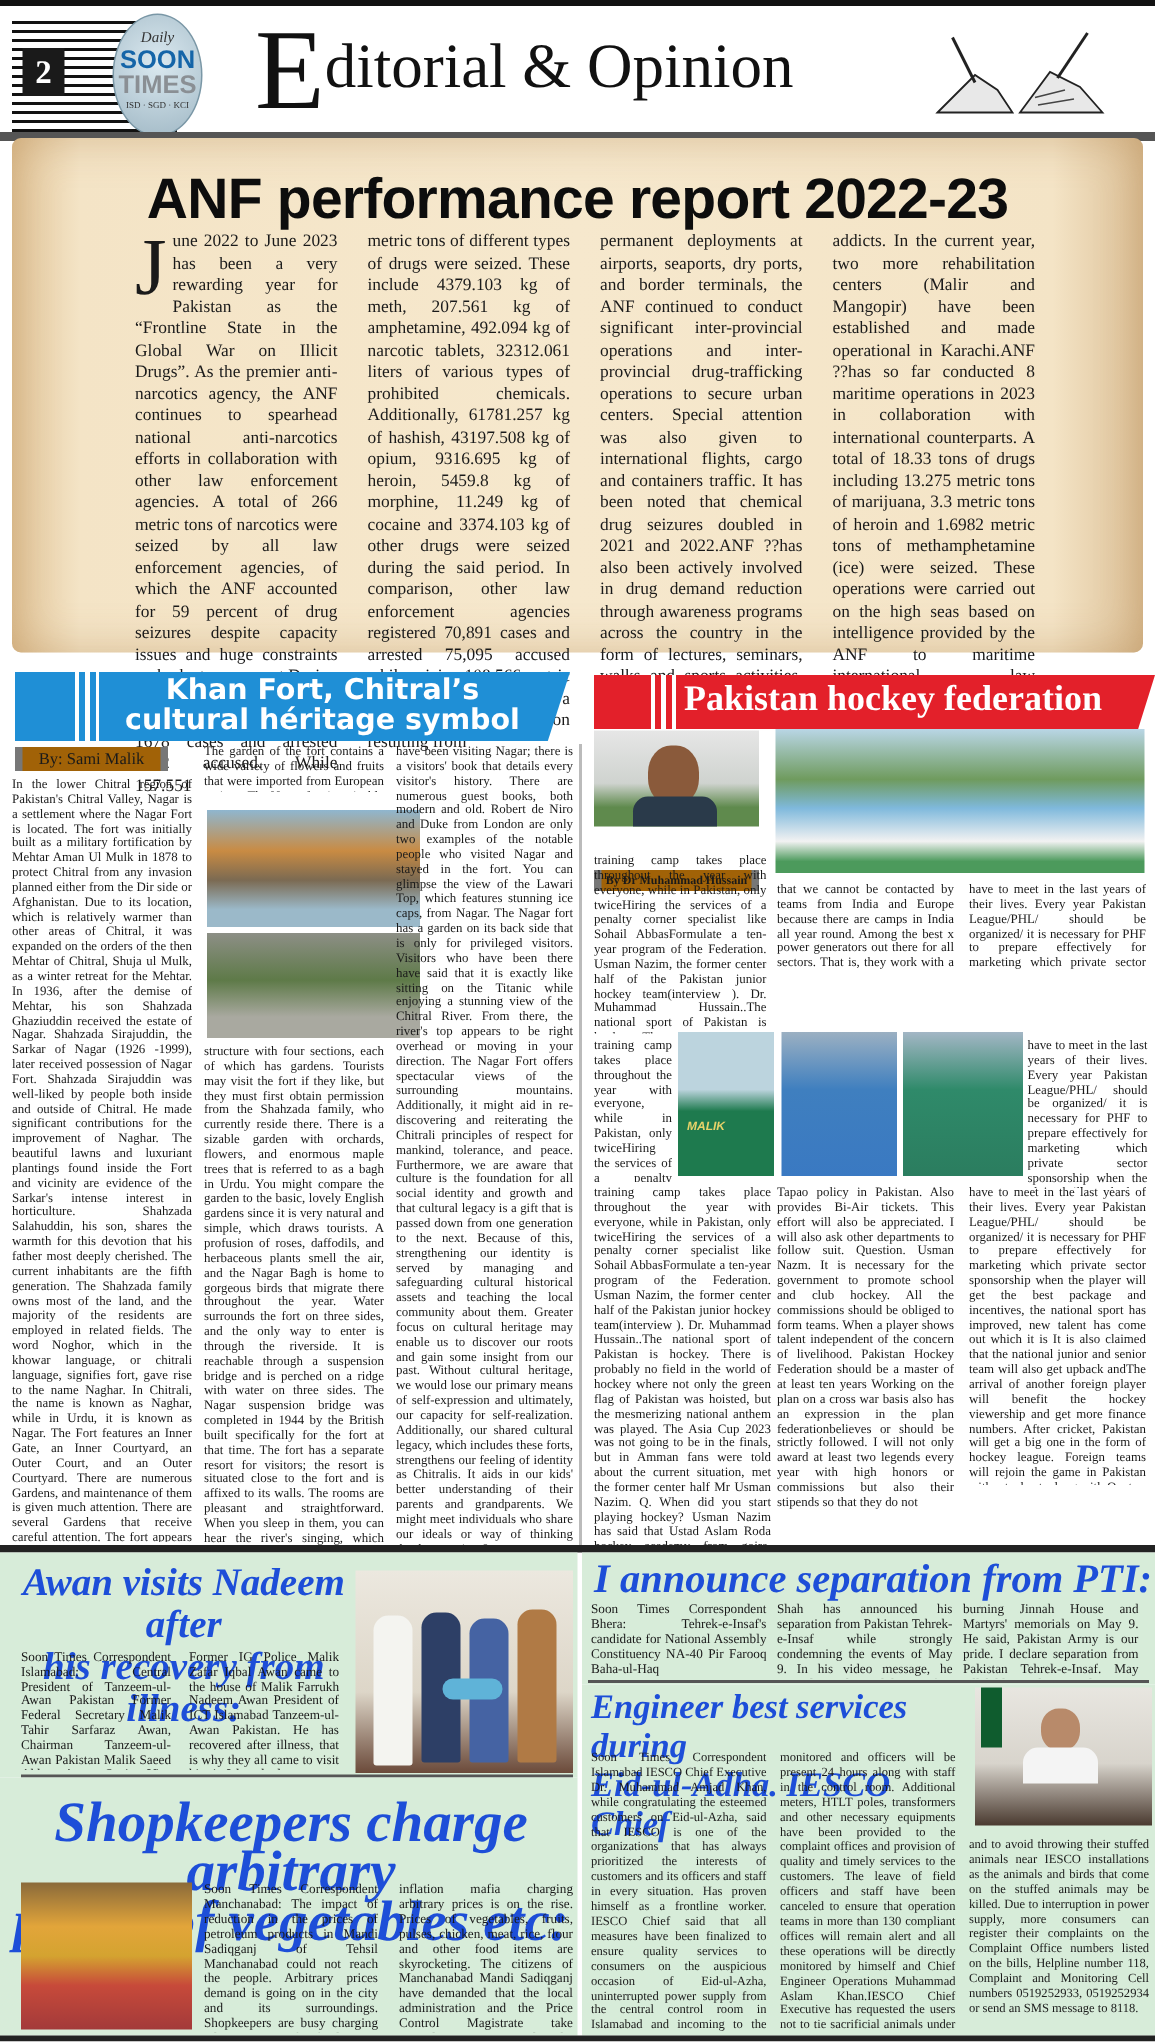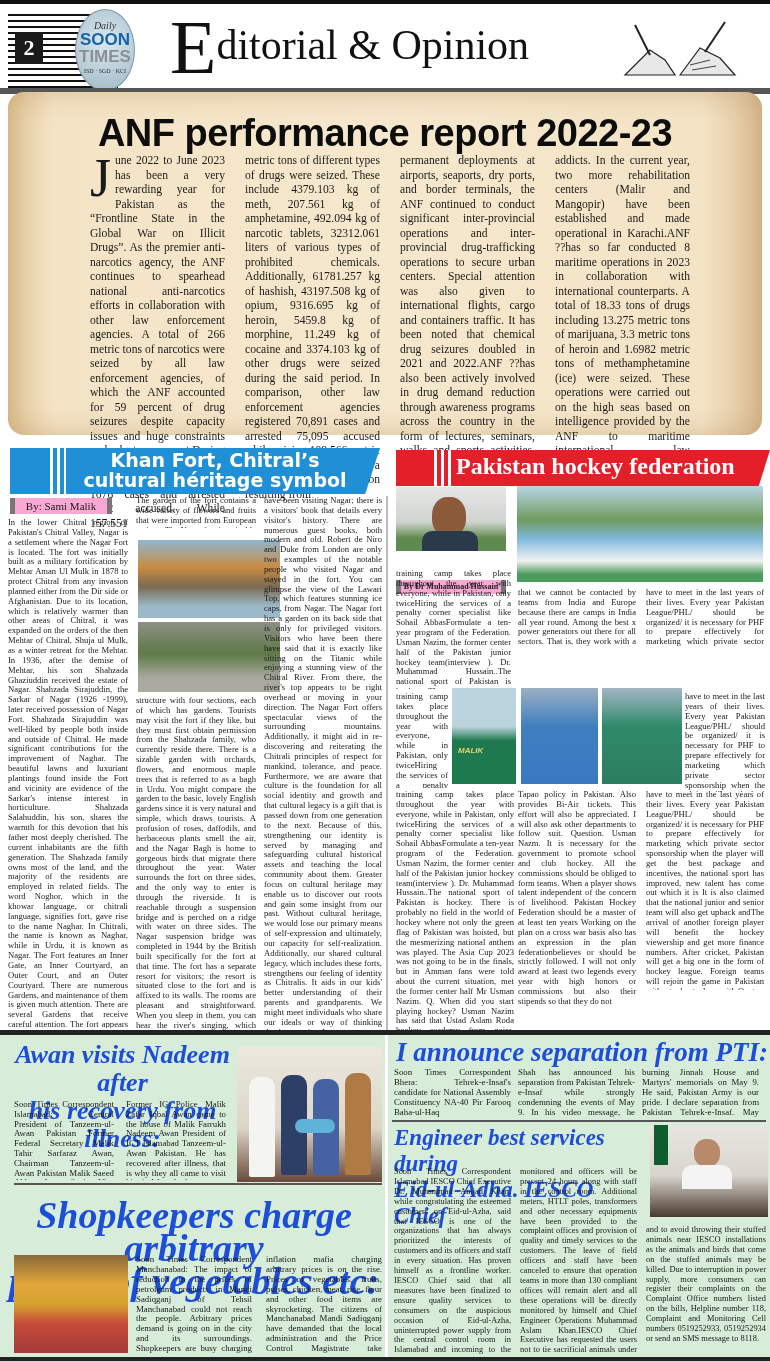--- a/index.html
+++ b/index.html
@@ -12,33 +12,33 @@
 .logo{left:75px;top:5px;width:60px;height:82px;border-radius:50%;background:radial-gradient(circle at 50% 40%,#dbe9f0,#9fb7c4);border:1px solid #7a97a6;text-align:center;overflow:hidden}
 .logo .daily{font:italic 10px "Liberation Serif",serif;margin-top:10px;color:#333}
 .logo .soon{font:bold 17px "Liberation Sans",sans-serif;color:#1565a8;line-height:17px}
 .logo .times{font:bold 17px "Liberation Sans",sans-serif;color:#8a8f94;line-height:17px}
 .logo .cities{font:6px "Liberation Serif",serif;color:#333;margin-top:3px}
 .ed-title{left:170px;top:8px;font:42px "Liberation Serif",serif;color:#111;white-space:nowrap}
 .ed-title .big{font-size:76px;line-height:70px;vertical-align:-14px}
 .hands{left:620px;top:16px;width:120px;height:60px}
 .mastrule{left:0;top:84px;width:770px;height:6px;background:#555}
 
-#anf{left:8px;top:92px;width:754px;height:343px;background:linear-gradient(90deg,#e3c79c 0,#f4e4c6 6%,#f6e8cd 50%,#f4e4c6 92%,#dcc097 100%);border-radius:16px;box-shadow:inset 0 0 30px rgba(160,110,50,.35)}
+#anf{left:8px;top:92px;width:754px;height:343px;background:linear-gradient(90deg,#e3c79c 0,#f4e4c6 6%,#f6e8cd 50%,#f4e4c6 92%,#dcc097 100%);border-radius:6px;box-shadow:inset 0 0 30px rgba(160,110,50,.35)}
 #anf h1{position:absolute;left:0;top:20px;width:754px;text-align:center;font:bold 38px "Liberation Sans",sans-serif;letter-spacing:-.5px;color:#0d0d0d}
 .anf-cols{position:absolute;left:82px;top:62px;width:600px;display:grid;grid-template-columns:repeat(4,1fr);column-gap:20px}
 .anf-cols p{font-size:11.6px;line-height:14.5px;text-align:justify}
 .dropcap{float:left;font-size:54px;line-height:44px;margin:2px 4px 0 0}
 
 .nagar-head{left:10px;top:448px;width:370px;height:46px;background:#1f8fd6;clip-path:polygon(0 0,100% 0,96% 100%,0 100%)}
 .nagar-head .bars{position:absolute;left:40px;top:0;width:16px;height:46px;background:repeating-linear-gradient(90deg,#fff 0 3px,#1f8fd6 3px 7px)}
 .nagar-head h2{position:absolute;left:55px;top:2px;width:300px;text-align:center;font:bold 19px "DejaVu Sans",sans-serif;color:#fff;line-height:20px}
 .hockey-head{left:396px;top:450px;width:374px;height:36px;background:#e3202a;clip-path:polygon(0 0,100% 0,97% 100%,0 100%)}
 .hockey-head .bars{position:absolute;left:38px;top:0;width:18px;height:36px;background:repeating-linear-gradient(90deg,#fff 0 3px,#e3202a 3px 7px)}
 .hockey-head h2{position:absolute;left:60px;top:3px;width:300px;text-align:left;font:bold 24px "Liberation Serif",serif;color:#fff}
-.byline{background:#f9a8d4;border-left:5px solid #777;border-right:5px solid #777;text-align:center;font-size:11px}
+.byline{background:#a16207;border-left:5px solid #777;border-right:5px solid #777;text-align:center;font-size:11px}
 .small{font-size:8.6px;line-height:9.85px;text-align:justify}
 .img{background:#9aa}
 .divider{background:#222}
 
 .green{background:#d7ecd9}
 .gh{font:bold italic 32px "Liberation Serif",serif;color:#1d4ed8;line-height:30px}
 .gt{font-size:9.2px;line-height:10.6px;text-align:justify}
 </style>
 </head>
 <body>

